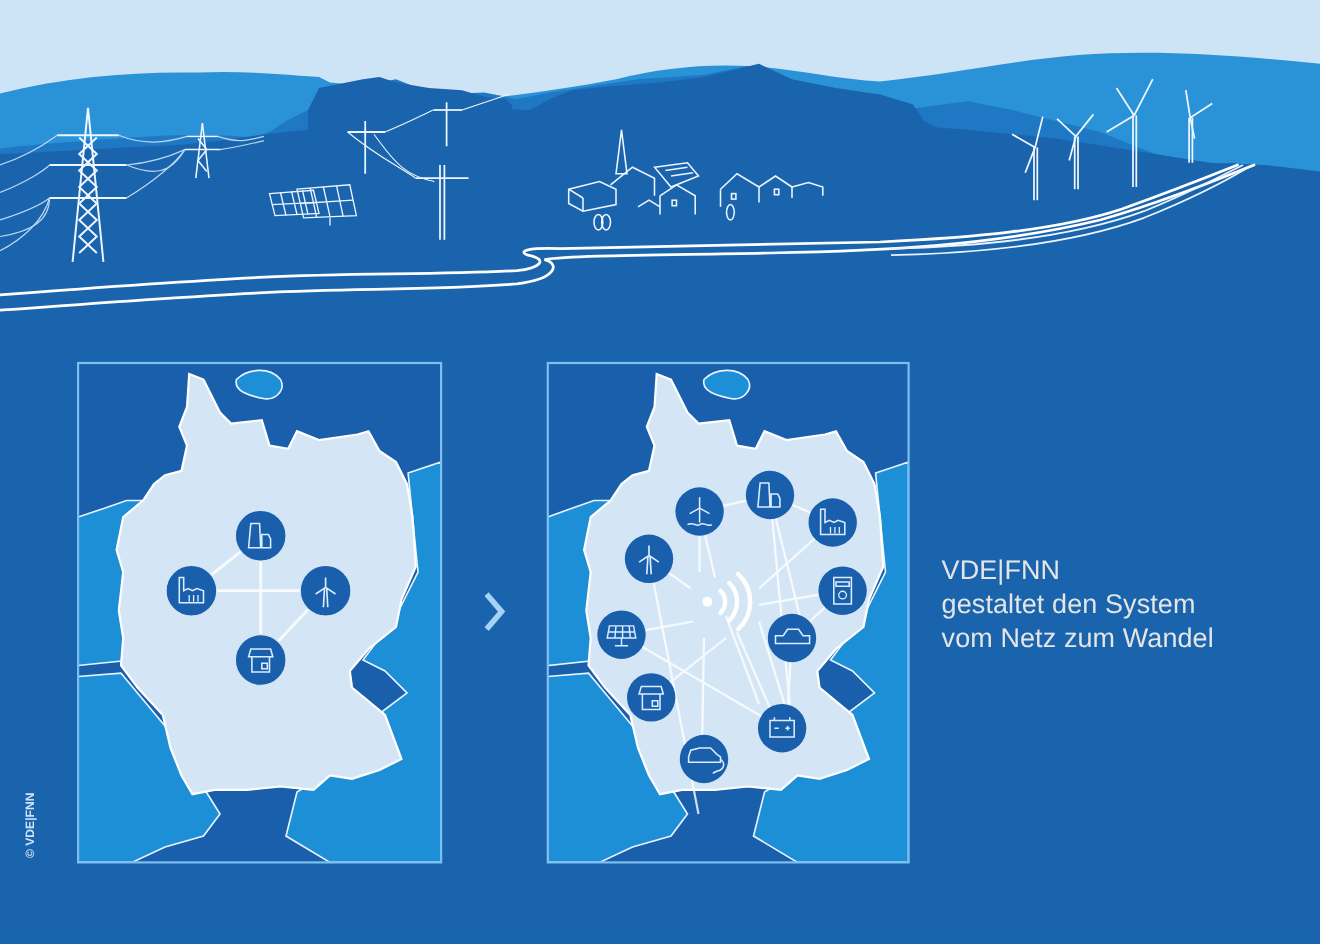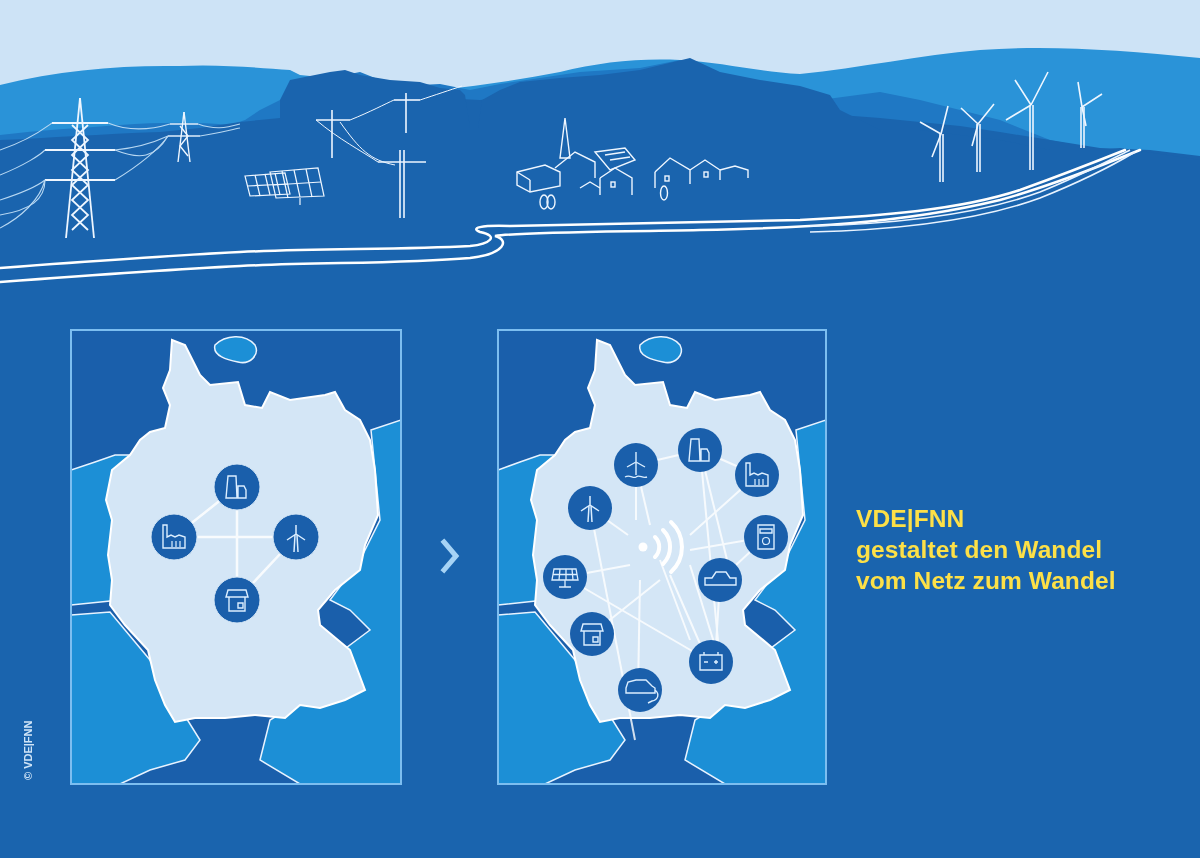--- a/index.html
+++ b/index.html
@@ -1,18 +1,18 @@
 <!DOCTYPE html>
 <html><head>
 <meta charset="utf-8">
 <style>
   html, body { margin:0; padding:0; }
   body { width:1200px; height:858px; overflow:hidden; background:#1a64ae; font-family:"Liberation Sans", sans-serif; position:relative; }
   .scene { position:absolute; left:0; top:0; width:1200px; height:858px; }
-  .headline { position:absolute; left:856px; top:503px; color:#fde047; font-size:24.5px; line-height:31px; letter-spacing:0.1px;font-weight:bold; }
+  .headline { position:absolute; left:856px; top:503px; color:#e5e5e5; font-size:24.5px; line-height:31px; letter-spacing:0.1px; }
   .headline div { white-space:nowrap; }
   .copyright { position:absolute; left:22px; top:780px; transform:rotate(-90deg); transform-origin:left top; color:#cfe4f7; font-size:11px; font-weight:bold; white-space:nowrap; }
   .arrow { position:absolute; left:436px; top:536px; width:28px; height:40px; }
 </style>
 </head>
 <body>
 
 <svg class="scene" width="1200" height="858" viewBox="0 0 1200 858" xmlns="http://www.w3.org/2000/svg">
 
   <rect x="0" y="0" width="1200" height="300" fill="#cde3f6"></rect>
@@ -261,17 +261,17 @@
     </g>
   </g>
 </svg>
 
 <svg class="arrow" viewBox="0 0 28 40">
   <path d="M8,6 L20,20 L8,34" fill="none" stroke="#a6d3f5" stroke-width="5" stroke-linecap="square"></path>
 </svg>
 
 <div class="headline">
   <div>VDE|FNN</div>
-  <div>gestaltet den Wandel</div>
+  <div>gestaltet den System</div>
   <div>vom Netz zum Wandel</div>
 </div>
 
 <div class="copyright">© VDE|FNN</div>
 
 </body></html>

